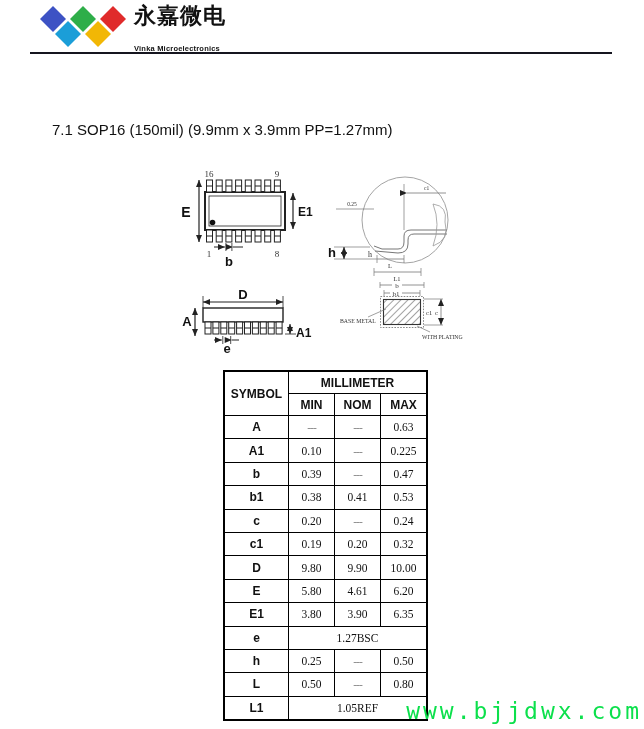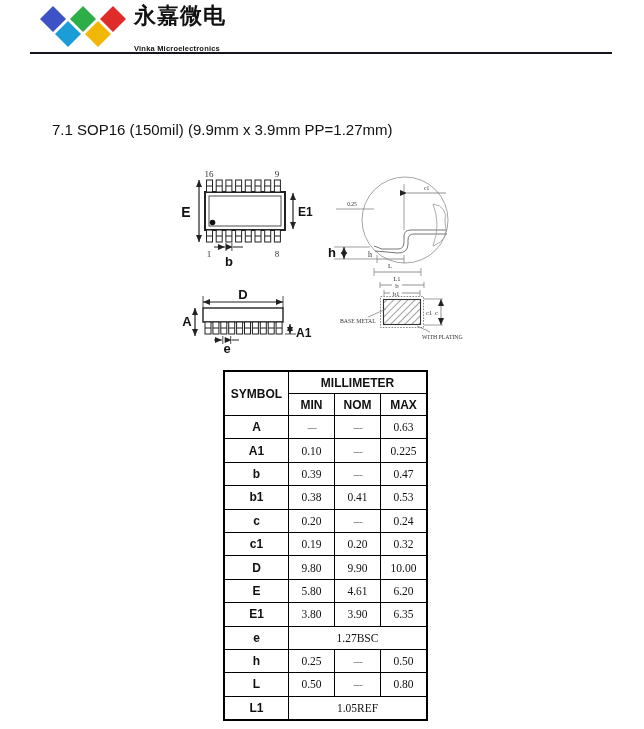--- a/index.html
+++ b/index.html
@@ -279,14 +279,15 @@
           <td class="val dash">---</td>
           <td class="val">0.80</td>
         </tr>
     <tr>
           <td class="sym">L1</td>
           <td class="val" colspan="3">1.05REF</td>
         </tr>
   </tbody>
     </table>
 
+  <a id="footer-url" href="#">www.bjjdwx.com</a>
 
 </div>
 
 </body></html>

